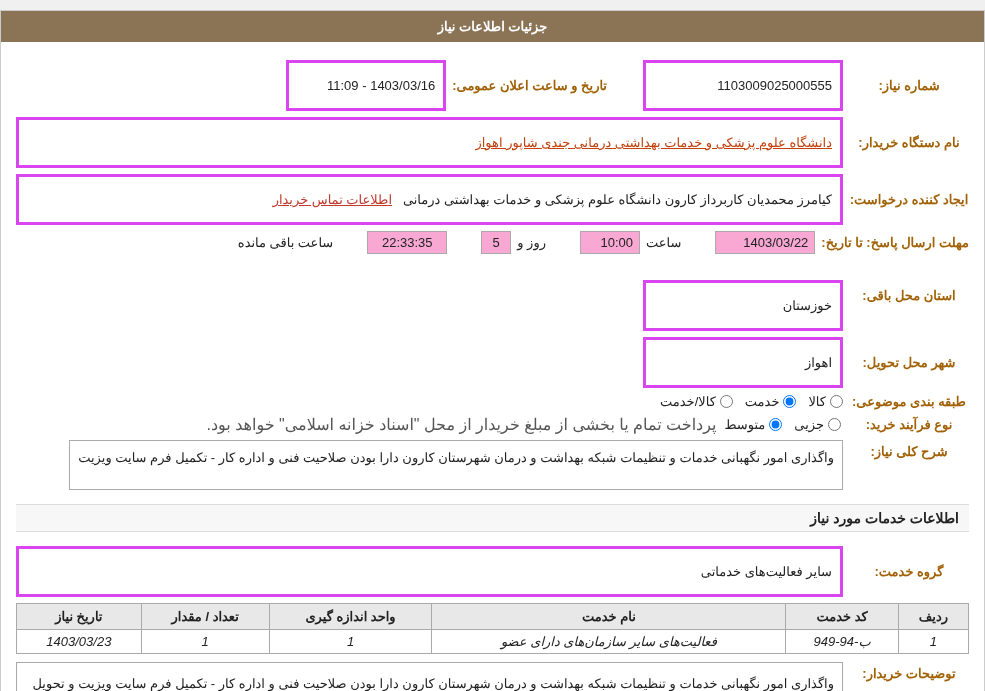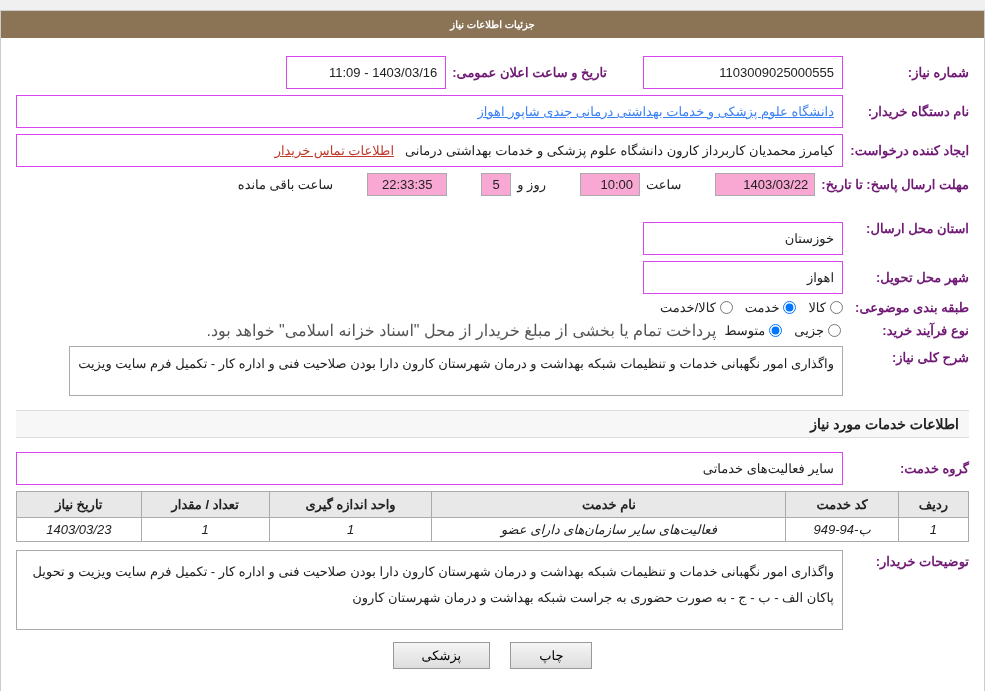--- a/index.html
+++ b/index.html
@@ -14,51 +14,51 @@
       max-width: 985px;
       margin: 10px auto;
       background: #fff;
       border: 1px solid #ccc;
     }
     .header-bar {
       background: #8B7355;
       color: #fff;
       text-align: center;
       padding: 8px 10px;
-      font-size: 10px;
+      font-size: 13px;
       font-weight: bold;
     }
     .content {
       padding: 10px 15px;
     }
     .info-row {
       display: flex;
       align-items: center;
       margin-bottom: 6px;
       gap: 6px;
     }
     .label {
-      color: #701a75;
+      color: #a16207;
       font-weight: bold;
       white-space: nowrap;
       min-width: 120px;
-      text-align: right;
+      text-align: center;
     }
     .value-box {
-      border: 1px solid #d946ef;
-      padding: 8px 8px;
+      border: 3px solid #d946ef;
+      padding: 15px 8px;
       background: #fff;
       min-height: 22px;
       min-width: 120px;
     }
     .value-box.wide {
       flex: 1;
     }
     .link-text {
-      color: #3b82f6;
+      color: #c2410c;
       text-decoration: underline;
       cursor: pointer;
     }
     .link-orange {
       color: #c0392b;
       text-decoration: underline;
       cursor: pointer;
     }
     .section-title {
       background: #f7f7f7;
@@ -192,21 +192,21 @@
       <div class="small-box" style="min-width:100px;">1403/03/22</div>
       <span>ساعت</span>
       <div class="small-box" style="min-width:60px;">10:00</div>
       <span>روز و</span>
       <div class="small-box" style="min-width:30px;text-align:center;">5</div>
       <div class="small-box" style="min-width:80px;text-align:center;">22:33:35</div>
       <span>ساعت باقی مانده</span>
     </div>
 
     <div class="info-row">
-      <span class="label">استان محل ارسال:</span>
+      <span class="label">استان محل باقی:</span>
       <div class="value-box" style="min-width:200px;margin-top:20px;">خوزستان</div>
     </div>
 
     <div class="info-row">
       <span class="label">شهر محل تحویل:</span>
       <div class="value-box" style="min-width:200px;">اهواز</div>
     </div>
 
     <div class="info-row">
       <span class="label">طبقه بندی موضوعی:</span>

